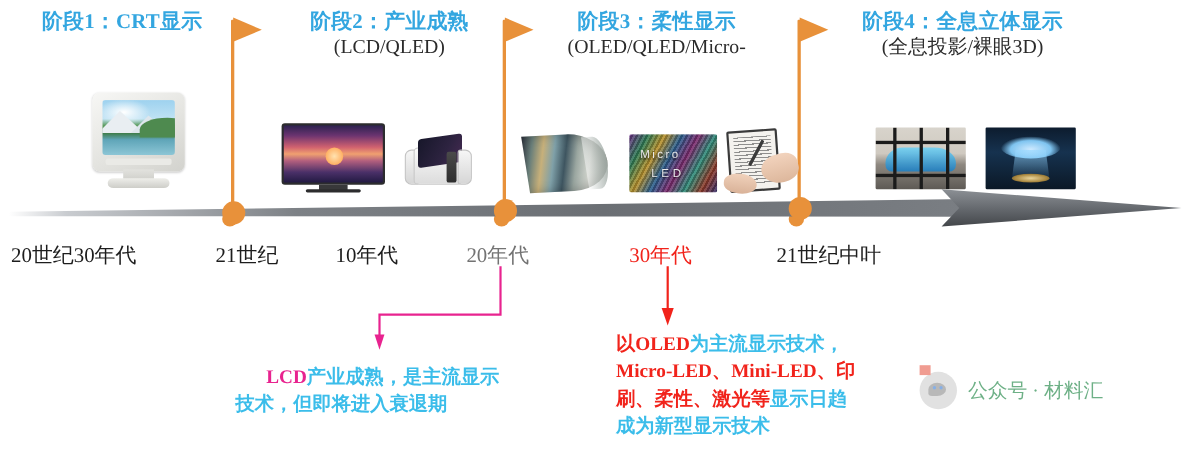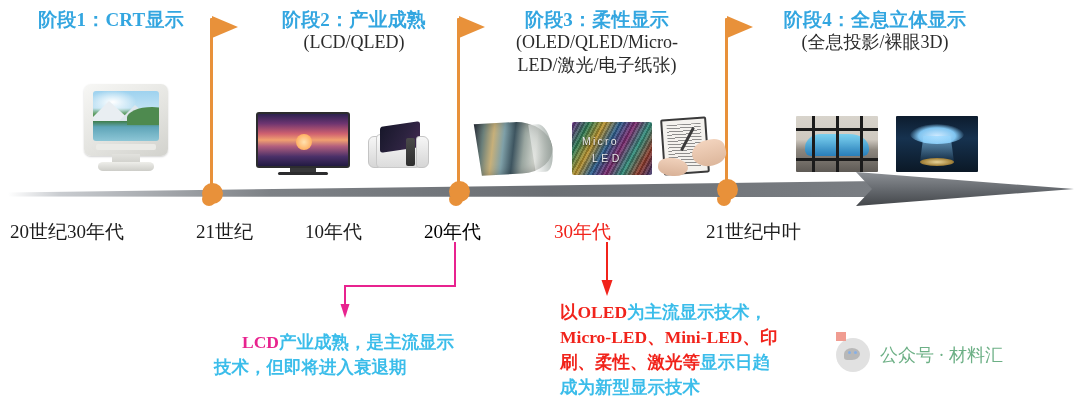--- a/index.html
+++ b/index.html
@@ -39,21 +39,21 @@
     position: absolute; left: -4px;
     width: 14px; height: 14px; border-radius: 50%;
     background: #E8913A;
   }
 
   
   #timeline { position: absolute; left: 0; top: 170px; width: 1080px; height: 50px; }
 
   
   .tick { position: absolute; font-size: 19px; white-space: nowrap; color: #1d1d1d; }
-  .tick.pink { color: #000000; }
+  .tick.pink { color: #737373; }
   .tick.red  { color: #F1231B; }
 
   
   .note { position: absolute; font-size: 17.5px; line-height: 1.42; font-weight: 700; }
   .note .cy { color: #3BBDEA; }
   .note .mg { color: #E8238F; margin-left: 28px; }
   .note .rd { color: #F1231B; }
 
   
   .device { position: absolute; text-decoration: underline; }
@@ -248,21 +248,20 @@
   </div>
 
   <div class="phase-head" style="left:258px; top:8px; width:192px;">
     <div class="phase-title">阶段2：产业成熟</div>
     <div class="phase-sub">(LCD/QLED)</div>
   </div>
 
   <div class="phase-head" style="left:486px; top:8px; width:222px;">
     <div class="phase-title">阶段3：柔性显示</div>
     <div class="phase-sub">(OLED/QLED/Micro-</div>
-    <div class="phase-sub">LED/激光/电子纸张)</div>
   </div>
 
   <div class="phase-head" style="left:752px; top:8px; width:246px;">
     <div class="phase-title">阶段4：全息立体显示</div>
     <div class="phase-sub">(全息投影/裸眼3D)</div>
   </div>
 
   <div class="flag" style="left:206px; top:8px; height:188px;">
     <div class="pole" style="height:182px;"></div>
     <div class="pennant"></div>
@@ -373,21 +372,21 @@
   </svg>
 
   <div style="position:absolute; left:202px; top:183px; width:21px; height:21px; border-radius:50%; background:#E8913A;"></div>
   <div style="position:absolute; left:449px; top:181px; width:21px; height:21px; border-radius:50%; background:#E8913A;"></div>
   <div style="position:absolute; left:717px; top:179px; width:21px; height:21px; border-radius:50%; background:#E8913A;"></div>
 
   <div class="tick" style="left:10px; top:219px;">20世纪30年代</div>
   <div class="tick" style="left:196px; top:219px;">21世纪</div>
   <div class="tick" style="left:305px; top:219px;">10年代</div>
   <div class="tick pink" style="left:424px; top:219px;">20年代</div>
-  <div class="tick red" style="left:554px; top:219px;">30年代</div>
+  <div class="tick red" style="left:572px; top:219px;">30年代</div>
   <div class="tick" style="left:706px; top:219px;">21世纪中叶</div>
 
   <svg style="position:absolute; left:0; top:240px; width:1080px; height:100px;" viewBox="0 0 1080 100">
 
     <path d="M 455,2 L 455,46 L 345,46 L 345,66" fill="none" stroke="#E8238F" stroke-width="2"></path>
     <path d="M 345,78 L 340.5,64 L 349.5,64 Z" fill="#E8238F"></path>
 
     <path d="M 607,2 L 607,42" fill="none" stroke="#F1231B" stroke-width="2"></path>
     <path d="M 607,56 L 601.5,40 L 612.5,40 Z" fill="#F1231B"></path>
   </svg>

